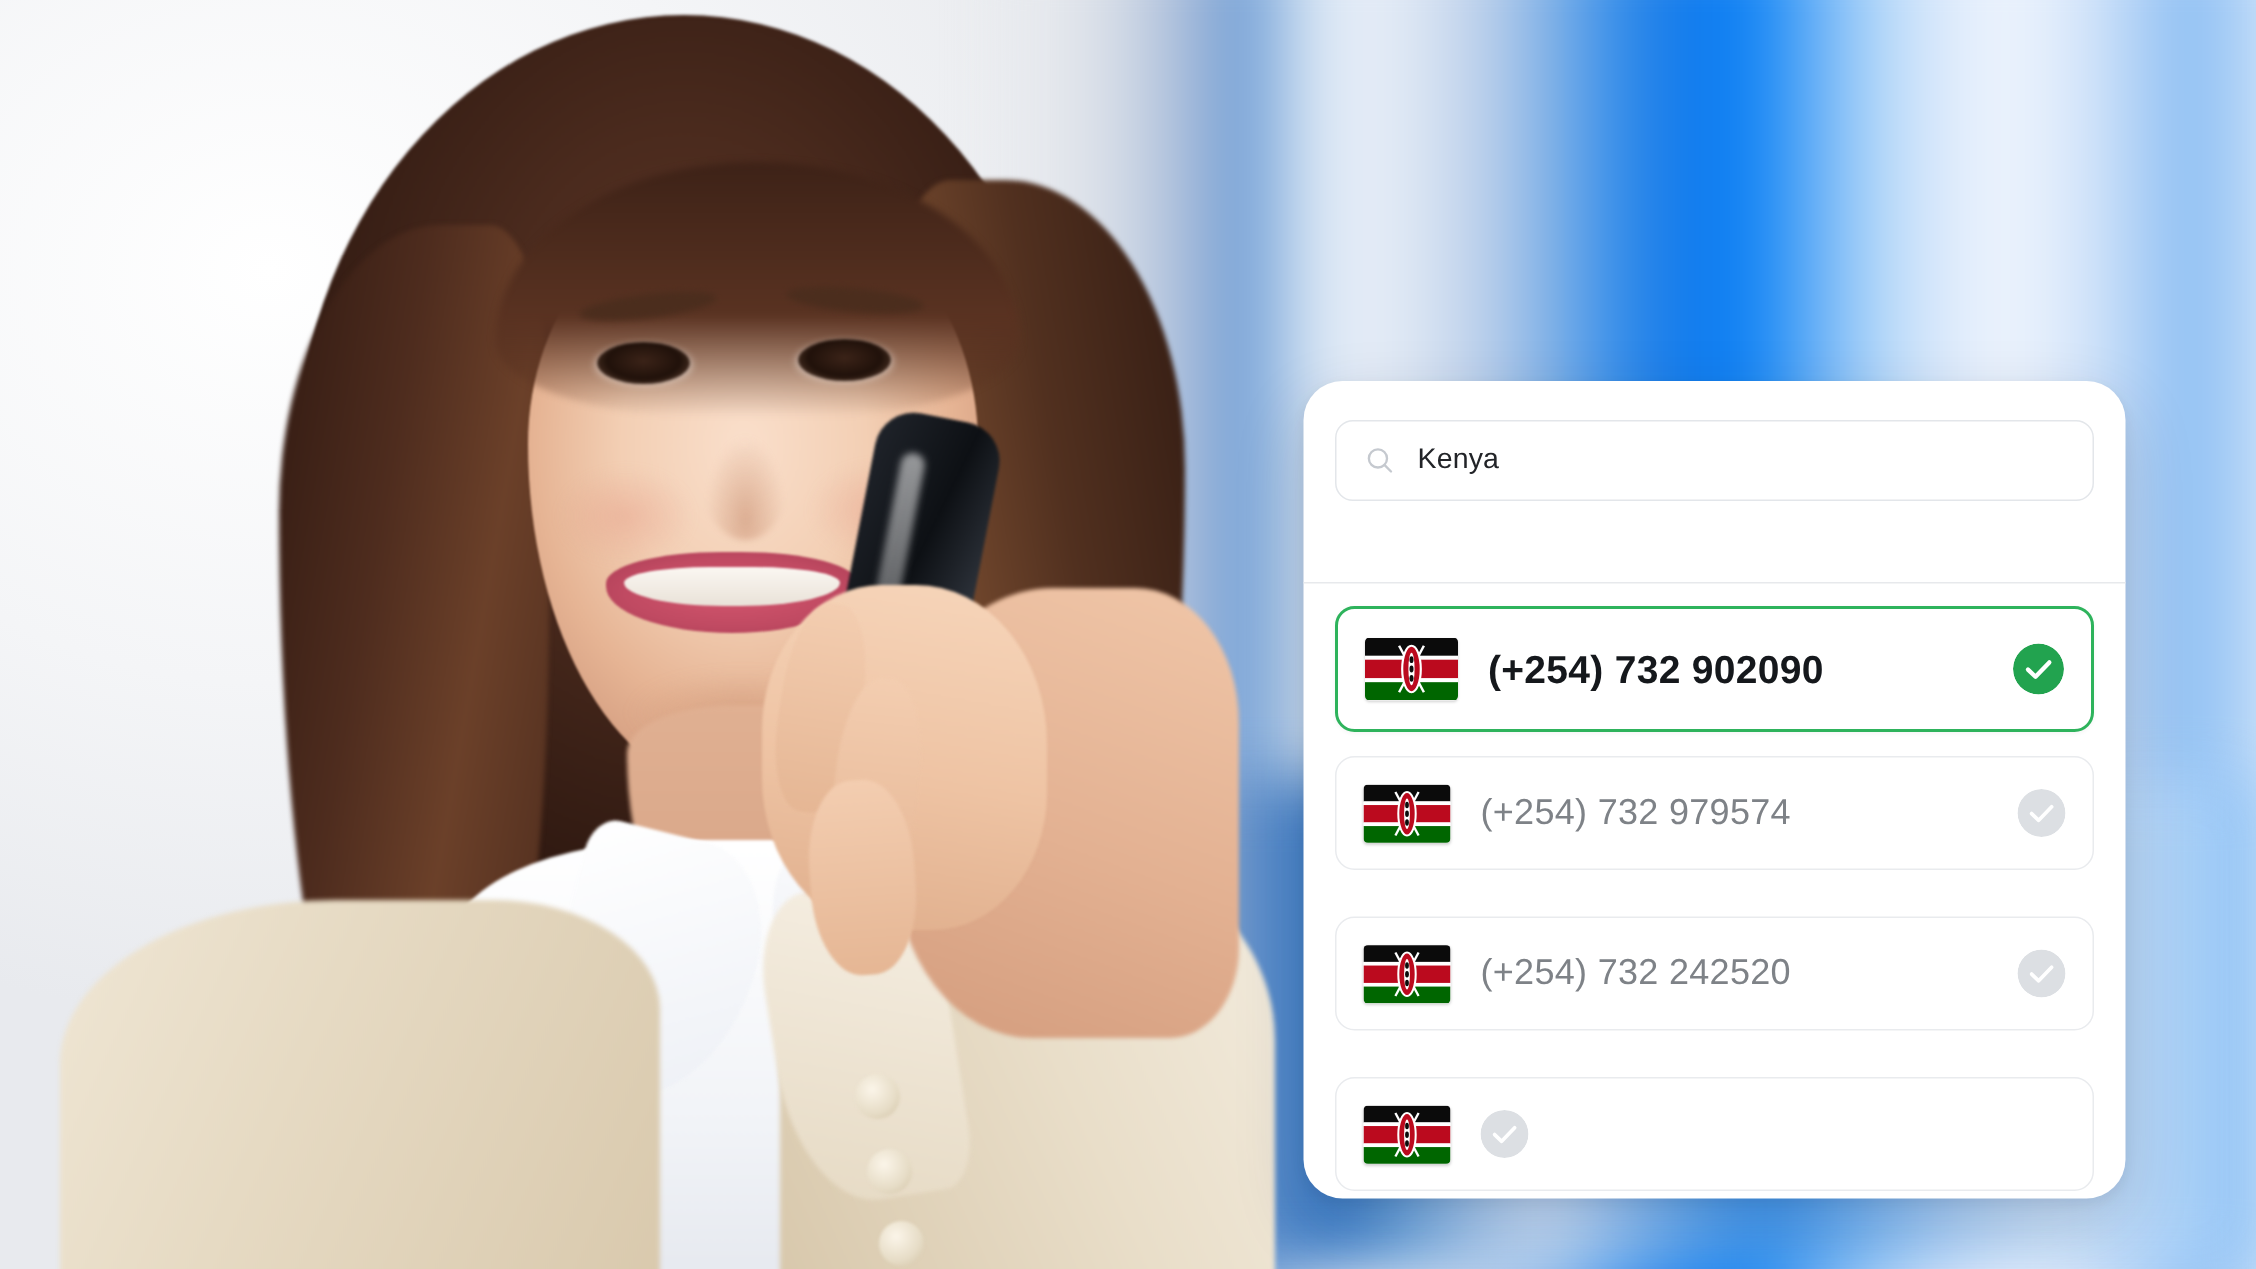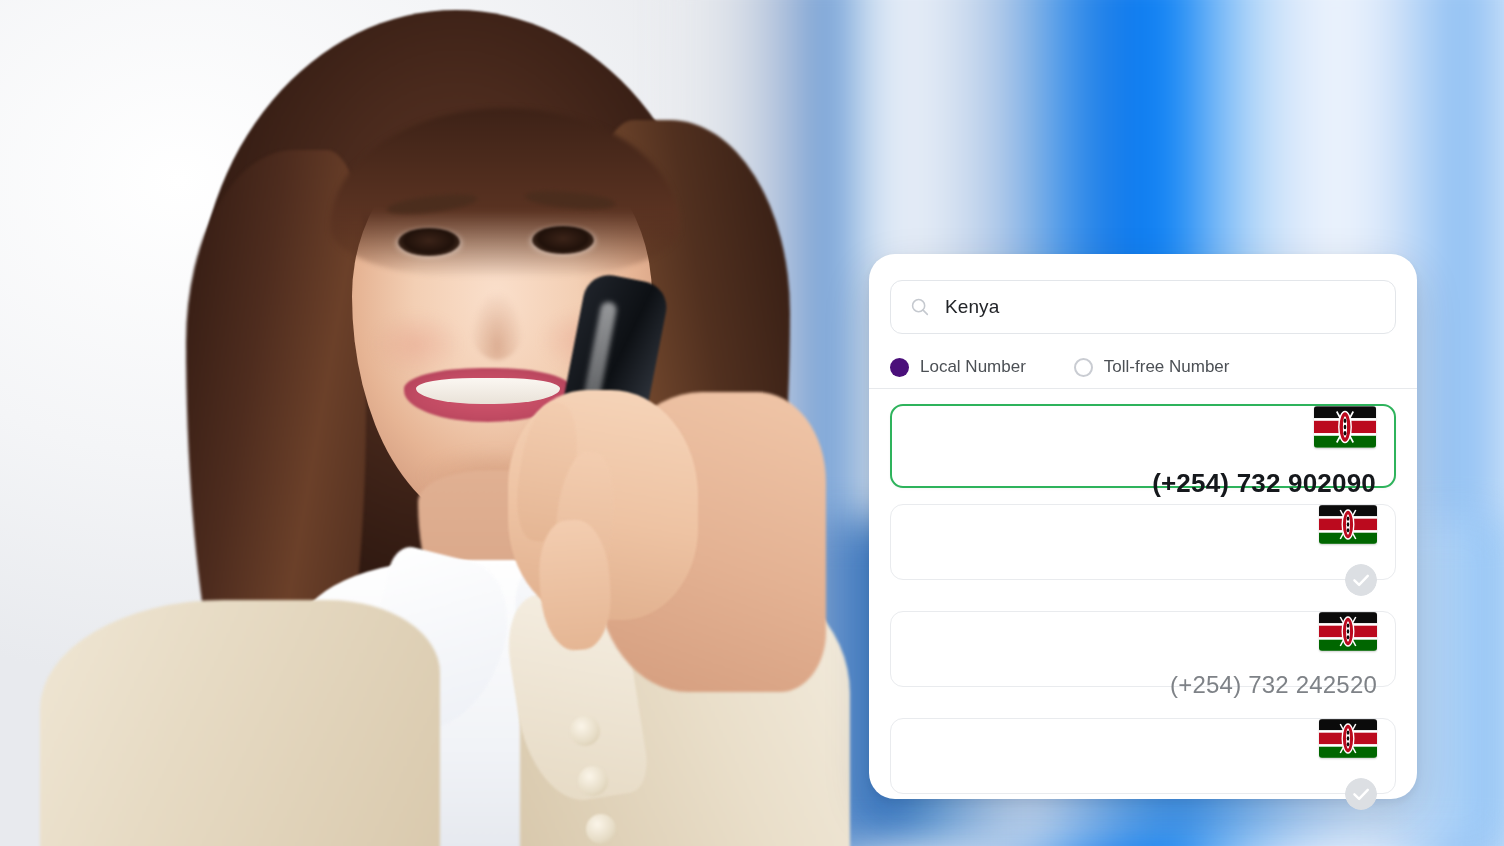--- a/index.html
+++ b/index.html
@@ -288,24 +288,23 @@
   .rows { position: absolute; left: 0; top: 150px; width: 548px; }
 
   .num-row {
     position: relative;
     margin: 0 21px 31px 21px;
     height: 76px;
     background: #ffffff;
     border: 1px solid #e9ebee;
     border-radius: 13px;
     display: flex;
-    align-items: flex-end;
+    align-items: center;
     padding: 0 18px;
     gap: 20px;
-    flex-direction: column;
   }
   .num-row.selected {
     border: 2px solid #2eb35c;
     height: 84px;
     margin-bottom: 16px;
     box-shadow: 0 1px 3px rgba(0,0,0,.04);
   }
 
   .flag { width: 58px; height: 39px; flex: 0 0 auto; border-radius: 3px; display:block;
           box-shadow: 0 1px 2px rgba(0,0,0,.18); }
@@ -378,30 +377,20 @@
   <div class="card">
 
     <div class="search-box">
       <svg class="search-icon" viewBox="0 0 24 24" fill="none">
         <circle cx="10.5" cy="10.5" r="6.6" stroke="#c5c9cf" stroke-width="1.7"></circle>
         <line x1="15.4" y1="15.4" x2="20" y2="20" stroke="#c5c9cf" stroke-width="1.7" stroke-linecap="round"></line>
       </svg>
       <span class="search-value" title="Search country">Kenya</span>
     </div>
 
-    <div class="radio-row">
-      <div class="radio-opt">
-        <span class="dot on"></span>
-        <span class="radio-label">Local Number</span>
-      </div>
-      <div class="radio-opt">
-        <span class="dot off"></span>
-        <span class="radio-label">Toll-free Number</span>
-      </div>
-    </div>
 
     <div class="divider"></div>
 
     <div class="rows">
 
       <div class="num-row selected">
         <svg class="flag" viewBox="0 0 60 40">
           <rect width="60" height="40" fill="#ffffff"></rect>
           <rect y="0" width="60" height="11.5" fill="#0b0b0b"></rect>
           <rect y="11.5" width="60" height="2.5" fill="#ffffff"></rect>
@@ -436,20 +425,21 @@
           <g stroke="#ffffff" stroke-width="1.6">
             <line x1="22" y1="5" x2="38" y2="35"></line>
             <line x1="38" y1="5" x2="22" y2="35"></line>
           </g>
           <ellipse cx="30" cy="20" rx="6" ry="15" fill="#bb0a1e" stroke="#ffffff" stroke-width="1.4"></ellipse>
           <ellipse cx="30" cy="20" rx="2" ry="10.5" fill="#ffffff"></ellipse>
           <ellipse cx="30" cy="14" rx="1.3" ry="2.2" fill="#0b0b0b"></ellipse>
           <ellipse cx="30" cy="20" rx="1.3" ry="2.2" fill="#0b0b0b"></ellipse>
           <ellipse cx="30" cy="26" rx="1.3" ry="2.2" fill="#0b0b0b"></ellipse>
         </svg>
+        <span class="num-text">(+254) 732 979574</span>
         <svg class="check" viewBox="0 0 34 34">
           <circle cx="17" cy="17" r="17" fill="#dcdfe3"></circle>
           <path d="M10 17.4 L15 22.2 L24.2 12.6" fill="none" stroke="#ffffff" stroke-width="2.6" stroke-linecap="round" stroke-linejoin="round"></path>
         </svg>
       </div>
 
       <div class="num-row">
         <svg class="flag" viewBox="0 0 60 40">
           <rect width="60" height="40" fill="#ffffff"></rect>
           <rect y="0" width="60" height="11.5" fill="#0b0b0b"></rect>

